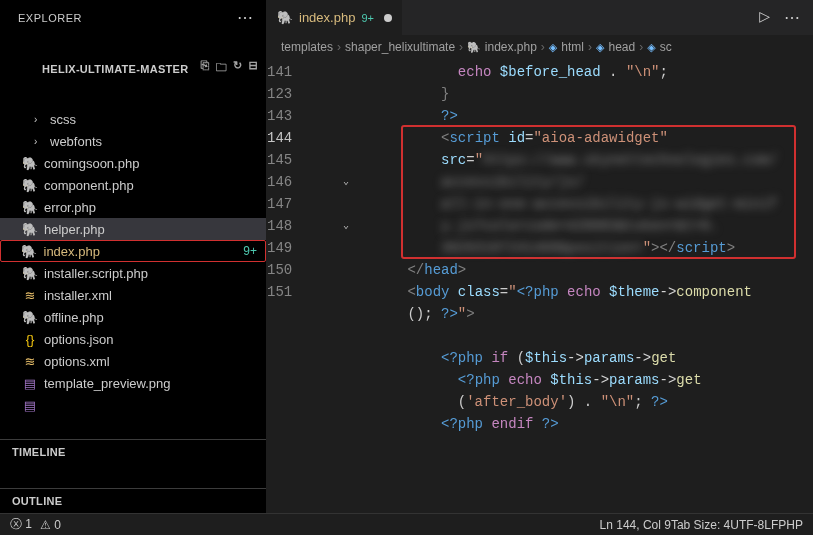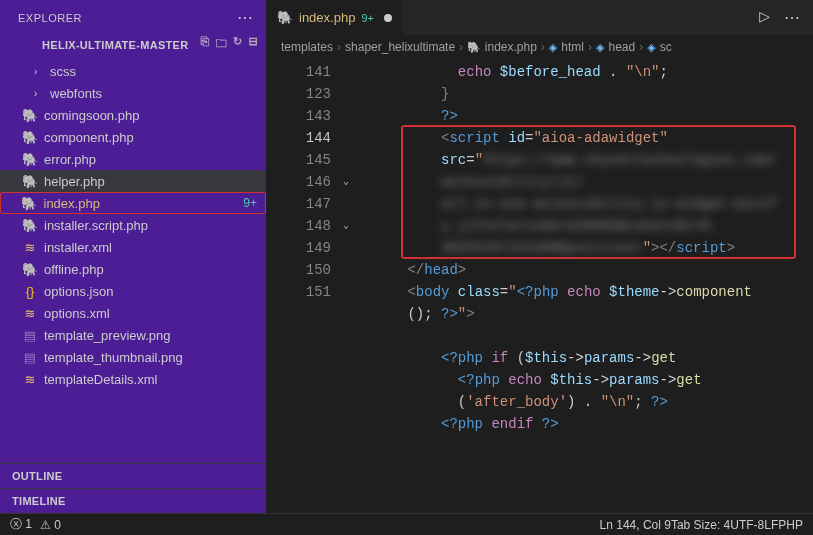--- a/index.html
+++ b/index.html
@@ -10,24 +10,25 @@
   font-size: 13px;
   width: 813px;
   height: 535px;
   overflow: hidden;
   display: flex;
   flex-direction: column;
 }
 .main-area { display: flex; flex: 1; overflow: hidden; }
 .sidebar {
   width: 267px;
-  background: #4c1d95;
+  background: #000000;
   display: flex;
   flex-direction: column;
   border-right: 1px solid #1e1e1e;
+  gap: 24px;
 }
 .explorer-header {
   display: flex;
   justify-content: space-between;
   align-items: center;
   padding: 8px 12px 4px 18px;
   font-size: 11px;
   letter-spacing: 0.5px;
 }
 .project-header {
@@ -118,21 +119,20 @@
   flex: 1;
   display: flex;
   overflow: hidden;
   font-family: Consolas, 'Courier New', monospace;
   font-size: 14px;
   line-height: 22px;
   position: relative;
 }
 .gutter {
   width: 90px;
-  text-align: right;
   color: #858585;
   padding-right: 26px;
   user-select: none;
   padding-top: 2px;
 }
 .gutter .ln { position: relative; }
 .gutter .ln.current { color: #c6c6c6; }
 .gutter .fold { position: absolute; right: -18px; font-size: 10px; color: #c6c6c6; }
 .code-content { flex: 1; padding-top: 2px; position: relative; }
 .code-line { white-space: pre; }
@@ -236,29 +236,28 @@
         <div class="tree-item">
           <span class="ficon xml">≋</span>
           <span>options.xml</span>
         </div>
         <div class="tree-item">
           <span class="ficon img">▤</span>
           <span>template_preview.png</span>
         </div>
         <div class="tree-item">
           <span class="ficon img">▤</span>
-          <span>template_thumbnail.png</span>
         </div>
         <div class="tree-item">
           <span class="ficon xml">≋</span>
           <span>templateDetails.xml</span>
         </div>
       </div>
+    <div class="sidebar-section">TIMELINE</div>
     <div class="sidebar-section">OUTLINE</div>
-    <div class="sidebar-section">TIMELINE</div>
   </div>
 
   <div class="editor-area">
     <div class="tab-bar">
       <div class="tab">
         <span class="ficon php">🐘</span>
         <span style="color:#d7ba7d">index.php</span>
         <span style="color:#4ec9b0;font-size:11px">9+</span>
         <span class="modified-dot"></span>
       </div>

